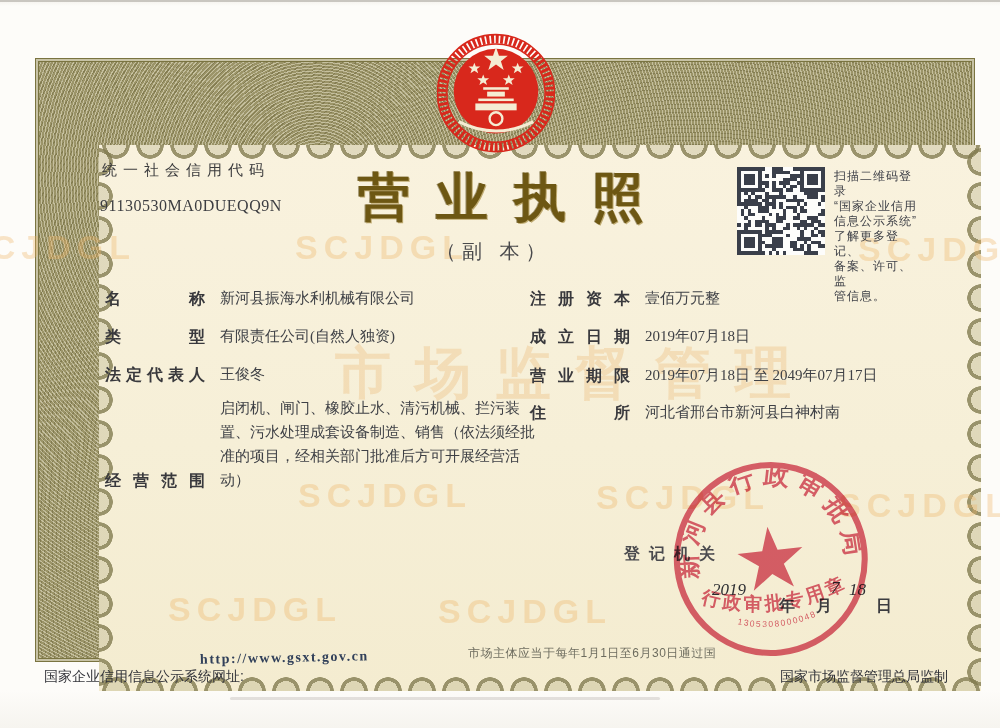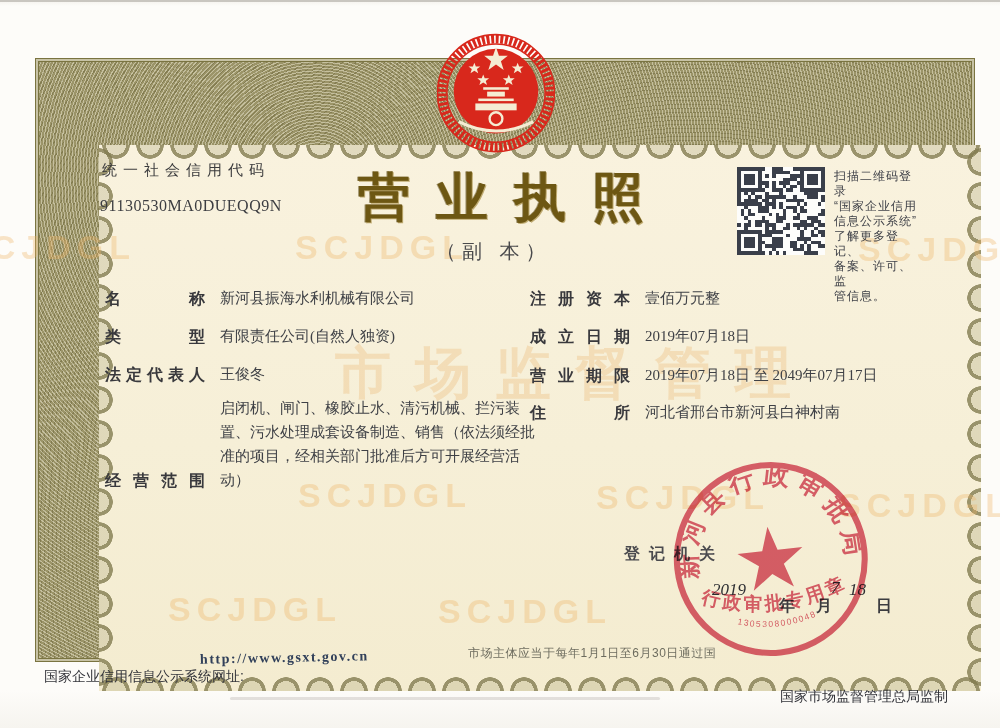--- a/index.html
+++ b/index.html
@@ -61,21 +61,21 @@
   .dtu{position:absolute;z-index:5;color:#3c3c40;font-size:16px;font-weight:700;}
 
   
   .seal{position:absolute;left:670px;top:458px;z-index:6;transform:rotate(-6deg);opacity:.82;mix-blend-mode:multiply;}
 
   
   .f-url{position:absolute;left:200px;top:650px;z-index:7;font-size:14px;font-weight:700;letter-spacing:1.5px;color:#31405a;transform:rotate(-1.2deg);font-family:"Liberation Serif",serif;}
   .f-left{position:absolute;left:44px;top:668px;z-index:7;font-size:14px;color:#33343a;}
   .f-c1{position:absolute;left:468px;top:645px;z-index:7;font-size:12px;color:#3f4038;opacity:.75;letter-spacing:.5px;}
   .f-c2{position:absolute;left:483px;top:659px;z-index:7;font-size:13px;font-weight:700;color:#3b3c42;}
-  .f-right{position:absolute;left:780px;top:668px;z-index:7;font-size:14px;color:#33343a;margin-top:20px;}
+  .f-right{position:absolute;left:780px;top:668px;z-index:7;font-size:14px;color:#33343a;}
   .smudge{position:absolute;left:230px;top:697px;width:430px;height:3px;background:rgba(150,145,140,.25);border-radius:2px;z-index:0;}
 </style>
 </head>
 <body>
 
 <div class="stage">
   <div class="topline"></div>
   <div class="smudge"></div>
 
   <div class="frame">

